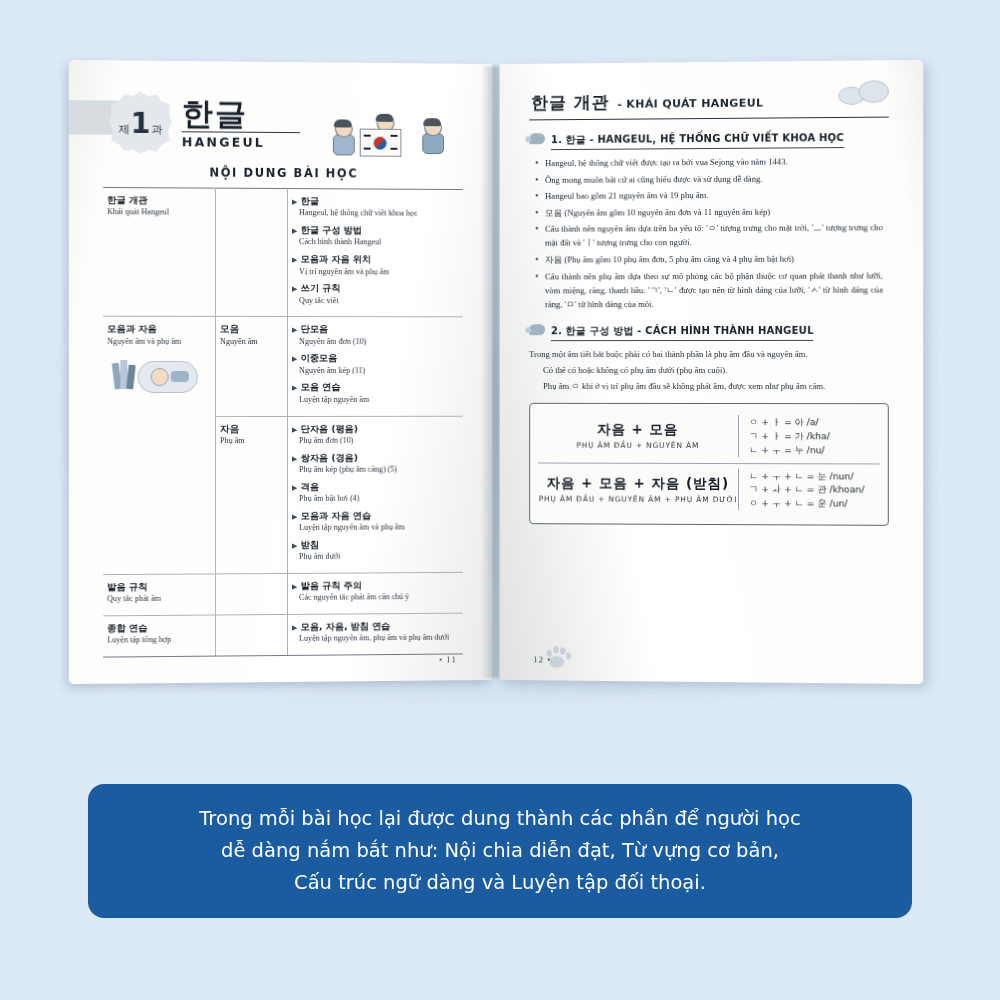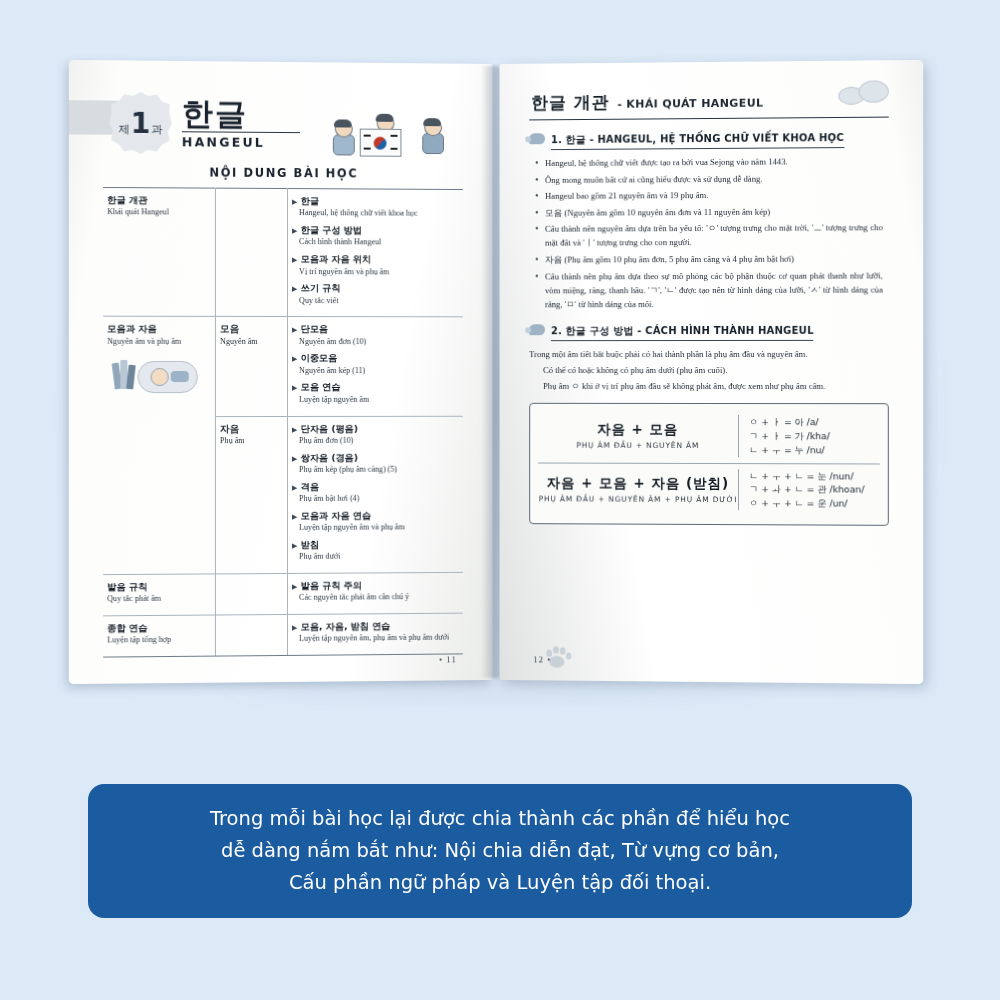--- a/index.html
+++ b/index.html
@@ -703,18 +703,18 @@
           <ellipse cx="5" cy="10" rx="3.4" ry="4.4" fill="#9fb0c0"></ellipse>
           <ellipse cx="13" cy="6" rx="3.4" ry="4.4" fill="#9fb0c0"></ellipse>
           <ellipse cx="21" cy="7" rx="3.4" ry="4.4" fill="#9fb0c0"></ellipse>
           <ellipse cx="28" cy="13" rx="3.2" ry="4.2" fill="#9fb0c0"></ellipse>
         </svg>
       </div>
     </div>
   </div>
 
   <div class="caption">
-    <div>Trong mỗi bài học lại được chia thành các phần để hiểu học</div>
+    <div>Trong mỗi bài học lại được dung thành các phần để người học</div>
     <div>dễ dàng nắm bắt như: Nội chia diễn đạt, Từ vựng cơ bản,</div>
-    <div>Cấu phần ngữ pháp và Luyện tập đối thoại.</div>
+    <div>Cấu trúc ngữ dàng và Luyện tập đối thoại.</div>
   </div>
 
 </div>
 
 </body></html>

